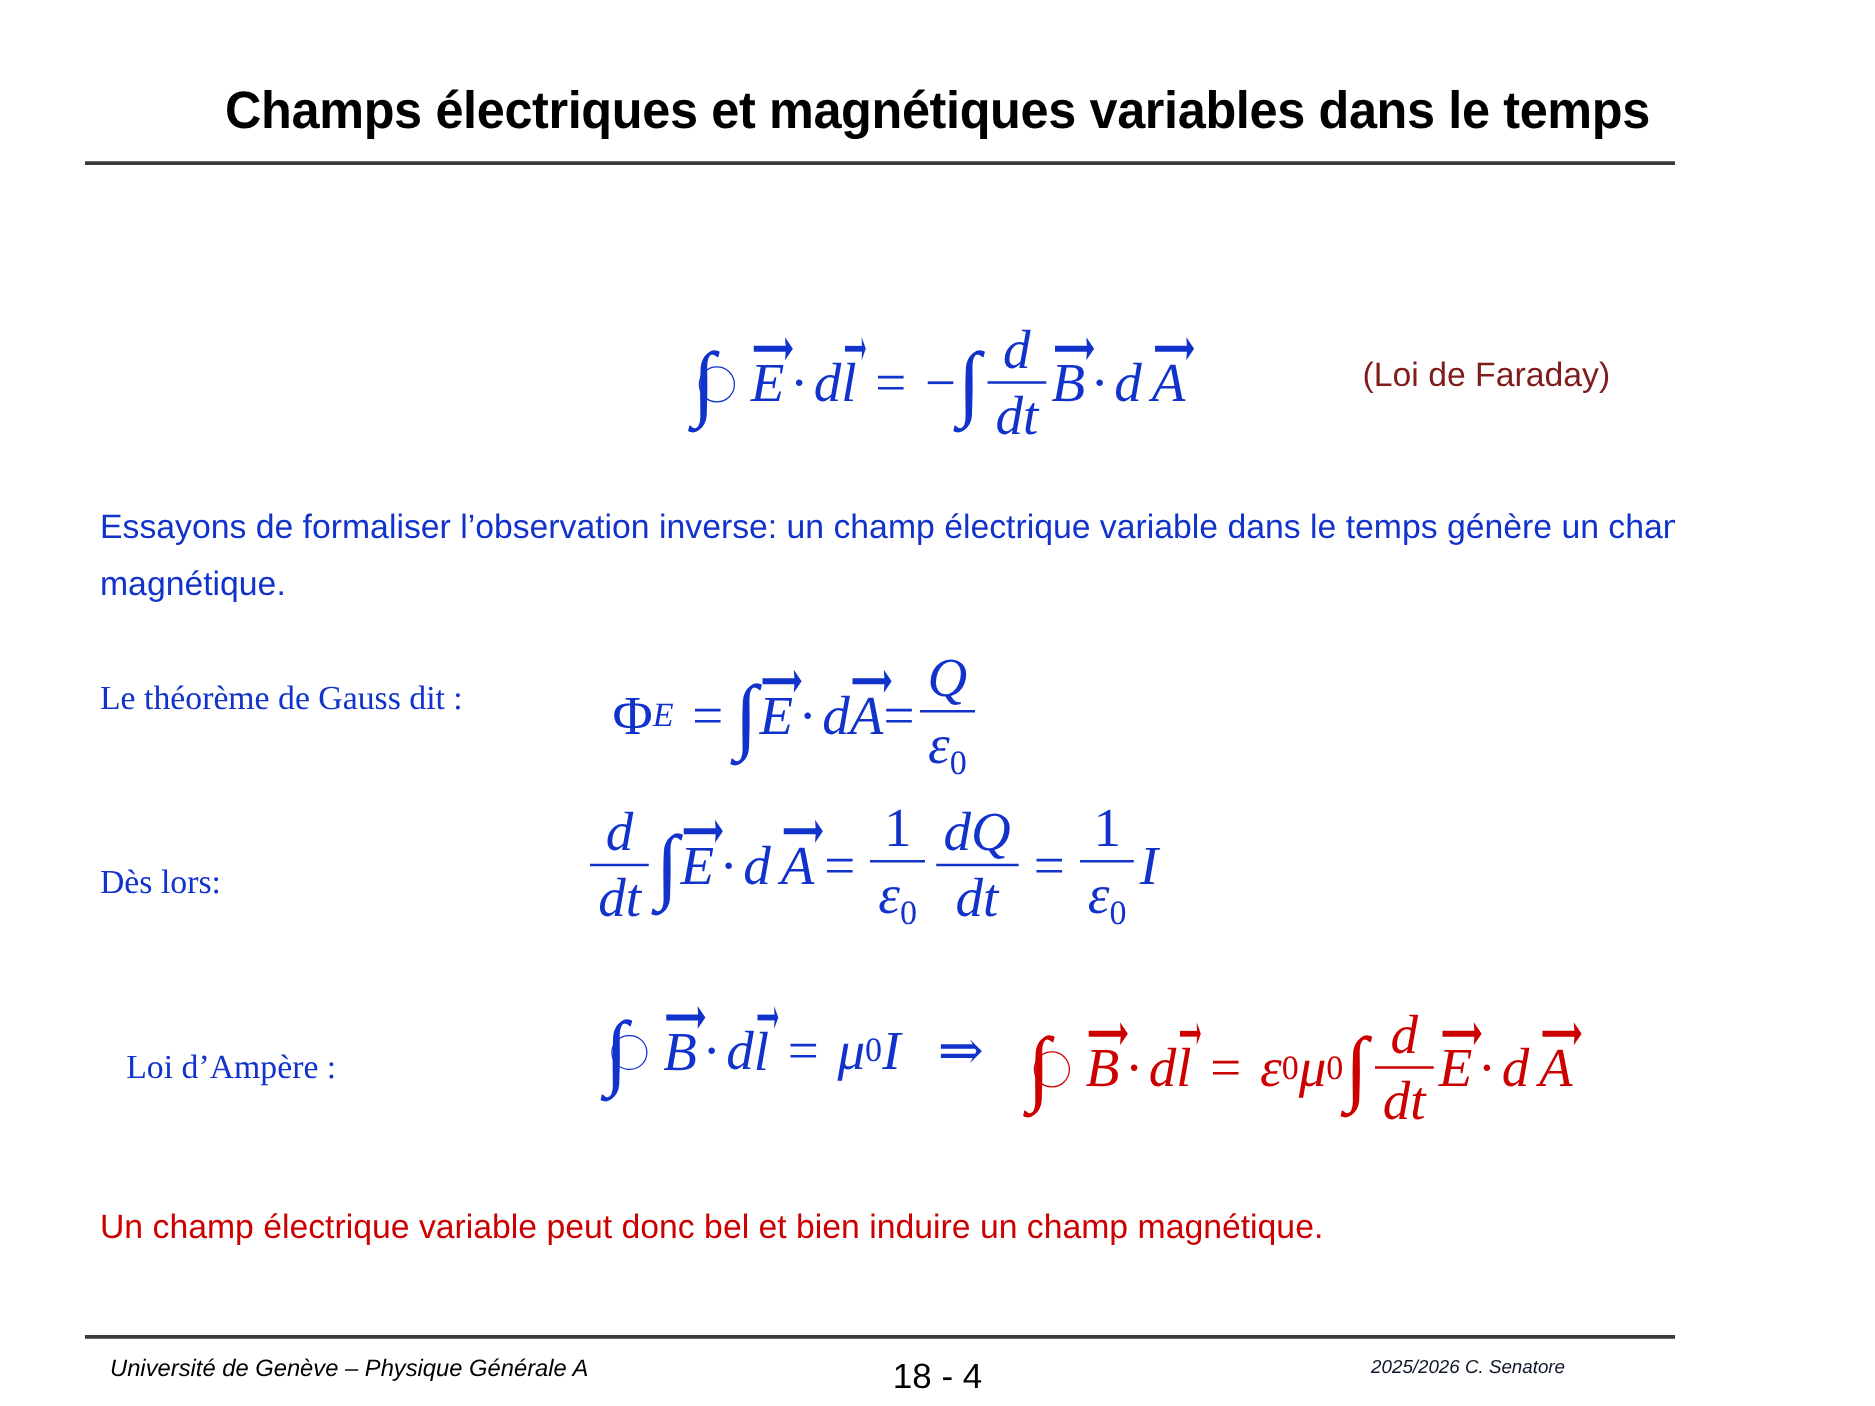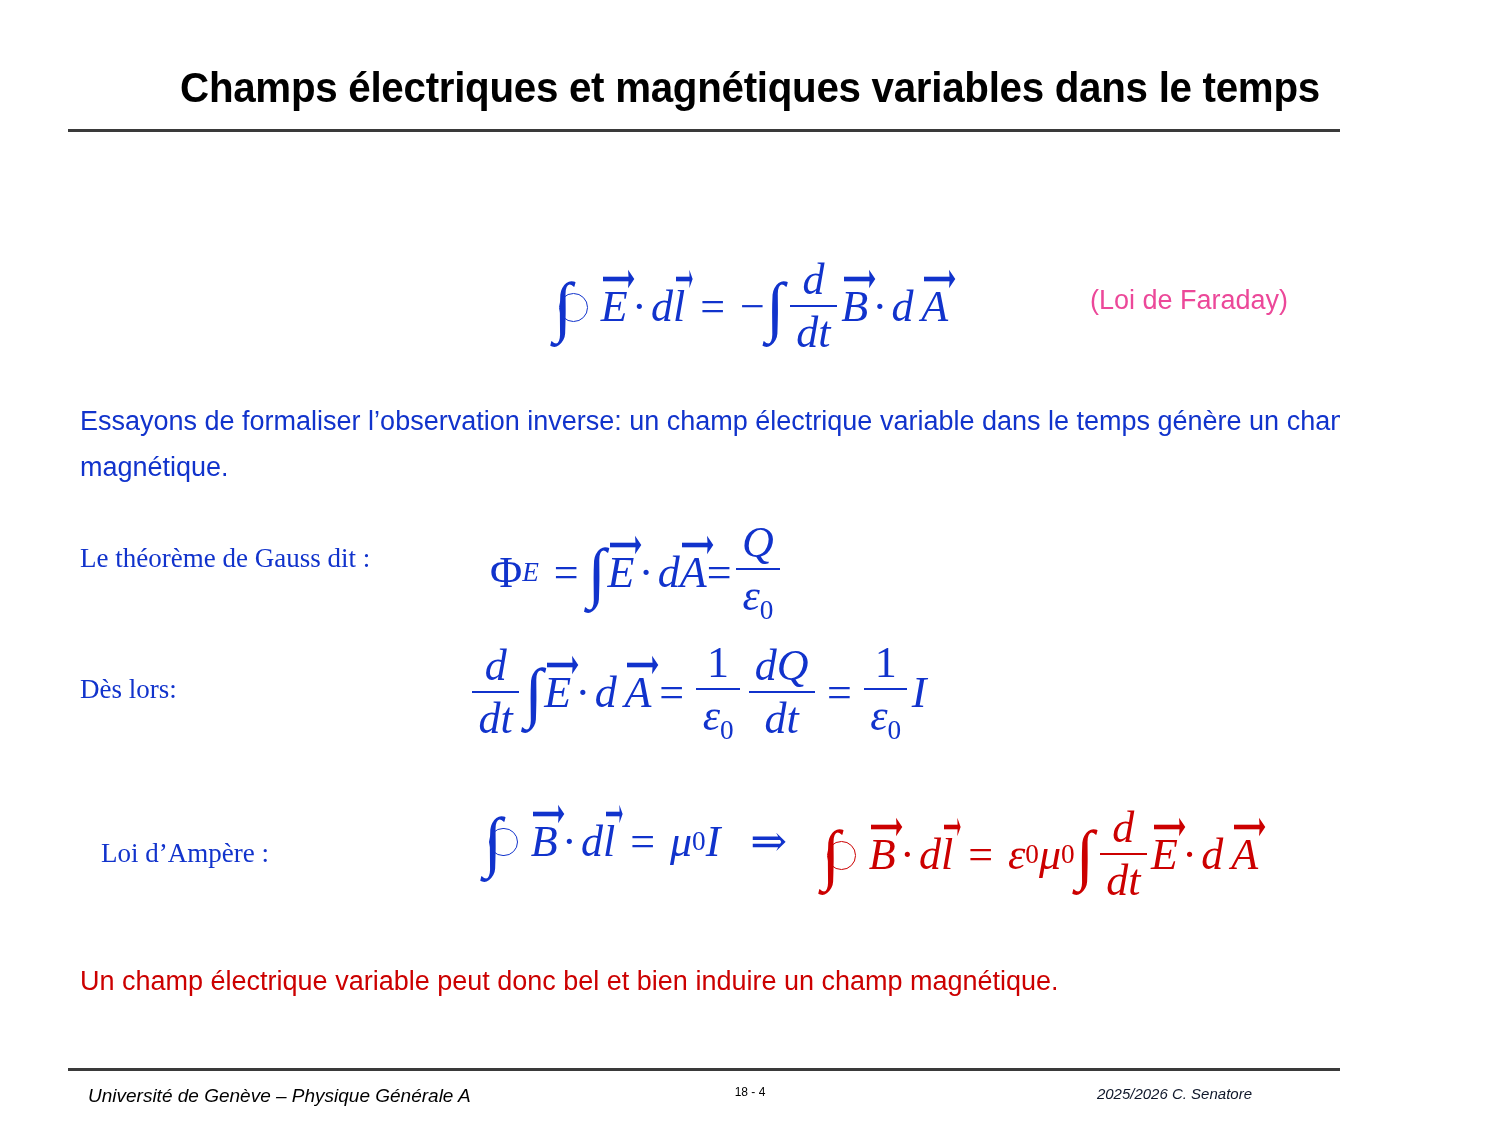--- a/index.html
+++ b/index.html
@@ -60,29 +60,29 @@
   .p-final   { left: 80px; top: 958px; width: 1340px; }
 
   .lbl {
     position: absolute;
     font-family: Liberation Serif, serif;
     font-size: 27px;
     color: #1133CC;
     white-space: nowrap;
   }
   .lbl-gauss  { left: 80px;  top: 543px; }
-  .lbl-deslors{ left: 80px;  top: 674px; }
+  .lbl-deslors{ left: 80px;  top: 690px; }
   .lbl-ampere { left: 80px;  top: 838px; margin-left: 21px; }
 
   .note-faraday {
     position: absolute;
     left: 1090px;
     top: 285px;
     font-size: 27px;
-    color: #ec4899;
+    color: #7f1d1d;
     white-space: nowrap;
     text-align: right;
   }
 
   
   .eq {
     position: absolute;
     font-family: "Liberation Serif", "DejaVu Serif", serif;
     color: #1133CC;
     white-space: nowrap;
@@ -200,21 +200,21 @@
     color: #000000;
     white-space: nowrap;
     text-align: right;
   }
   .footer-center {
     position: absolute;
     left: 68px;
     top: 1085px;
     width: 1364px;
     text-align: center;
-    font-size: 12px;
+    font-size: 28px;
     color: #000000;
   }
   .footer-right {
     position: absolute;
     right: 88px;
     top: 1085px;
     font-size: 15px;
     font-style: italic;
     color: #0f172a;
     white-space: nowrap;

